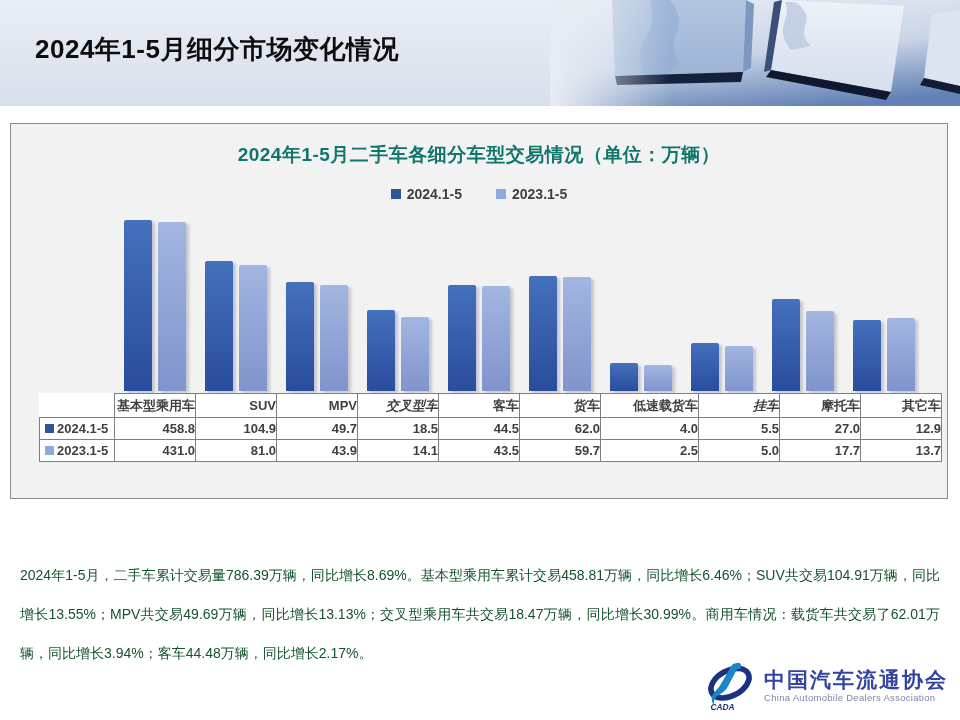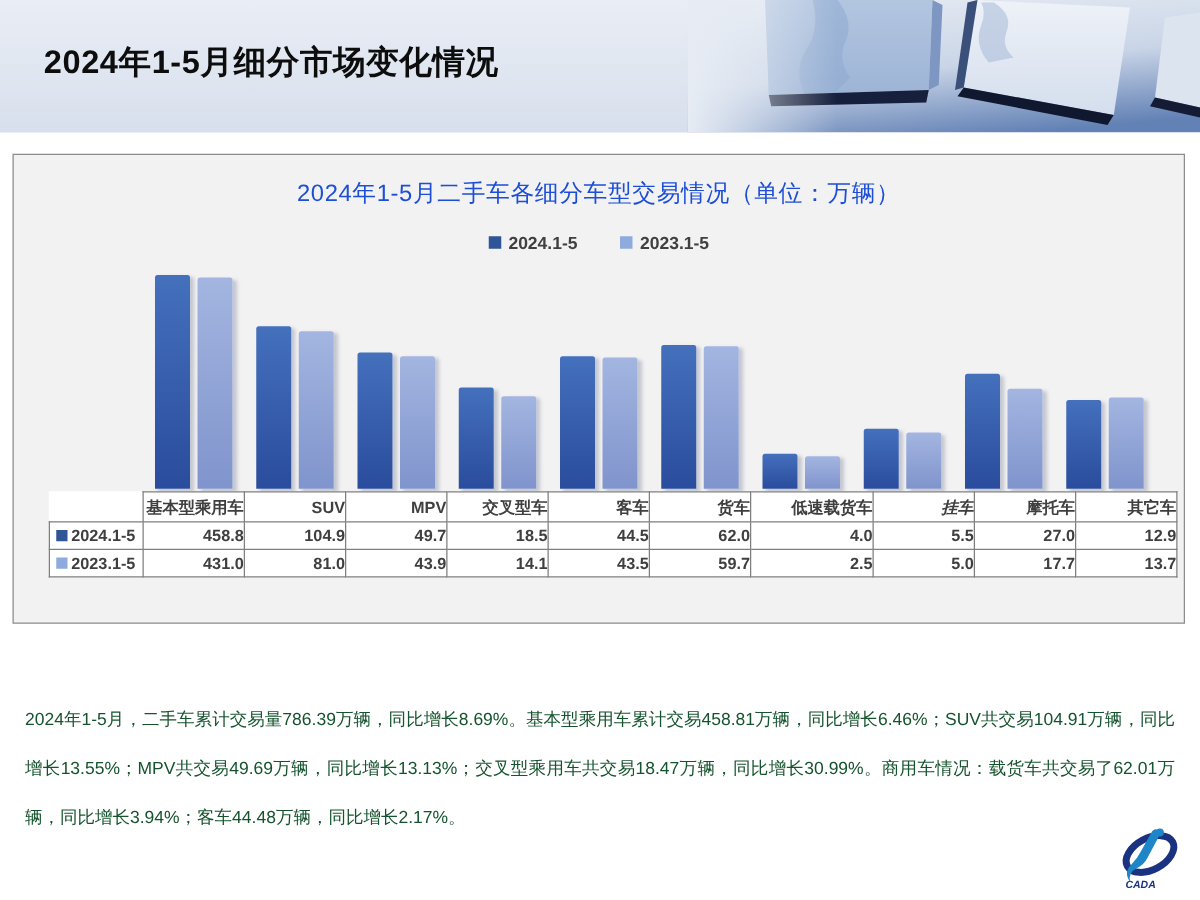--- a/index.html
+++ b/index.html
@@ -20,21 +20,21 @@
     z-index:3;
   }
   .header-art{position:absolute;right:0;top:0;width:410px;height:106px;z-index:1;}
   
   .chart-panel{
     position:absolute;left:10px;top:123px;width:938px;height:376px;
     background:#f2f2f3;border:1px solid #8c8c8c;box-sizing:border-box;
   }
   .chart-title{
     position:absolute;left:0;top:18px;width:100%;text-align:center;
-    font-size:19px;font-weight:normal;color:#1d4ed8;letter-spacing:0.5px;
+    font-size:19px;font-weight:bold;color:#0f766e;letter-spacing:0.5px;
   }
   .chart-legend{
     position:absolute;left:0;top:62px;width:100%;
     display:flex;justify-content:center;gap:34px;
   }
   .legend-item{display:flex;align-items:center;gap:6px;font-size:14px;font-weight:bold;color:#404040;}
   .legend-swatch{width:10px;height:10px;display:inline-block;}
   .plot{
     position:absolute;left:103px;bottom:107px;width:810px;height:172px;
     display:flex;
@@ -181,21 +181,21 @@
         <col style="width: 81px;">
         <col style="width: 81px;">
         <col style="width: 81px;">
       </colgroup>
     <tbody>
         <tr>
           <td style="border: none; background: transparent;"></td>
           <td style="height: 23px;">基本型乘用车</td>
           <td style="height: 23px;">SUV</td>
           <td style="height: 23px; margin-left: 44px;">MPV</td>
-          <td style="height: 23px;">交叉型车</td>
+          <td style="height: 23px; font-style: italic;">交叉型车</td>
           <td style="height: 23px;">客车</td>
           <td style="height: 23px;">货车</td>
           <td style="height: 23px; padding-left: 32px;">低速载货车</td>
           <td style="height: 23px; font-style: italic;">挂车</td>
           <td style="height: 23px;">摩托车</td>
           <td style="height: 23px;">其它车</td>
         </tr>
         <tr>
           <td class="rowlabel"><span class="legend-swatch" style="background: rgb(47, 85, 151);"></span>2024.1-5</td>
           <td>458.8</td>
@@ -230,13 +230,17 @@
 
 <div class="footer-logo">
   <svg class="logo-mark" viewBox="0 0 60 60">
     <g transform="rotate(-28 30 27)">
       <ellipse cx="30" cy="27" rx="22" ry="13.5" fill="none" stroke="#1b3281" stroke-width="6"></ellipse>
     </g>
     <path d="M36,6 q4,2 1,7 l-9,17 q-3,6 -9,9 q-8,4 -6,12 q-6,-8 1,-15 q5,-5 8,-11 l9,-16 q2,-4 5,-3 z" fill="#1e86c8"></path>
     <circle cx="38.5" cy="8.5" r="3.4" fill="#1e86c8"></circle>
     <text x="9" y="56" font-size="9" font-style="italic" font-weight="bold" fill="#1b3281">CADA</text>
   </svg>
+  <div class="logo-text">
+    <span class="logo-cn">中国汽车流通协会</span>
+    <span class="logo-en">China Automobile Dealers Association</span>
+  </div>
 </div>
 
 </body></html>

